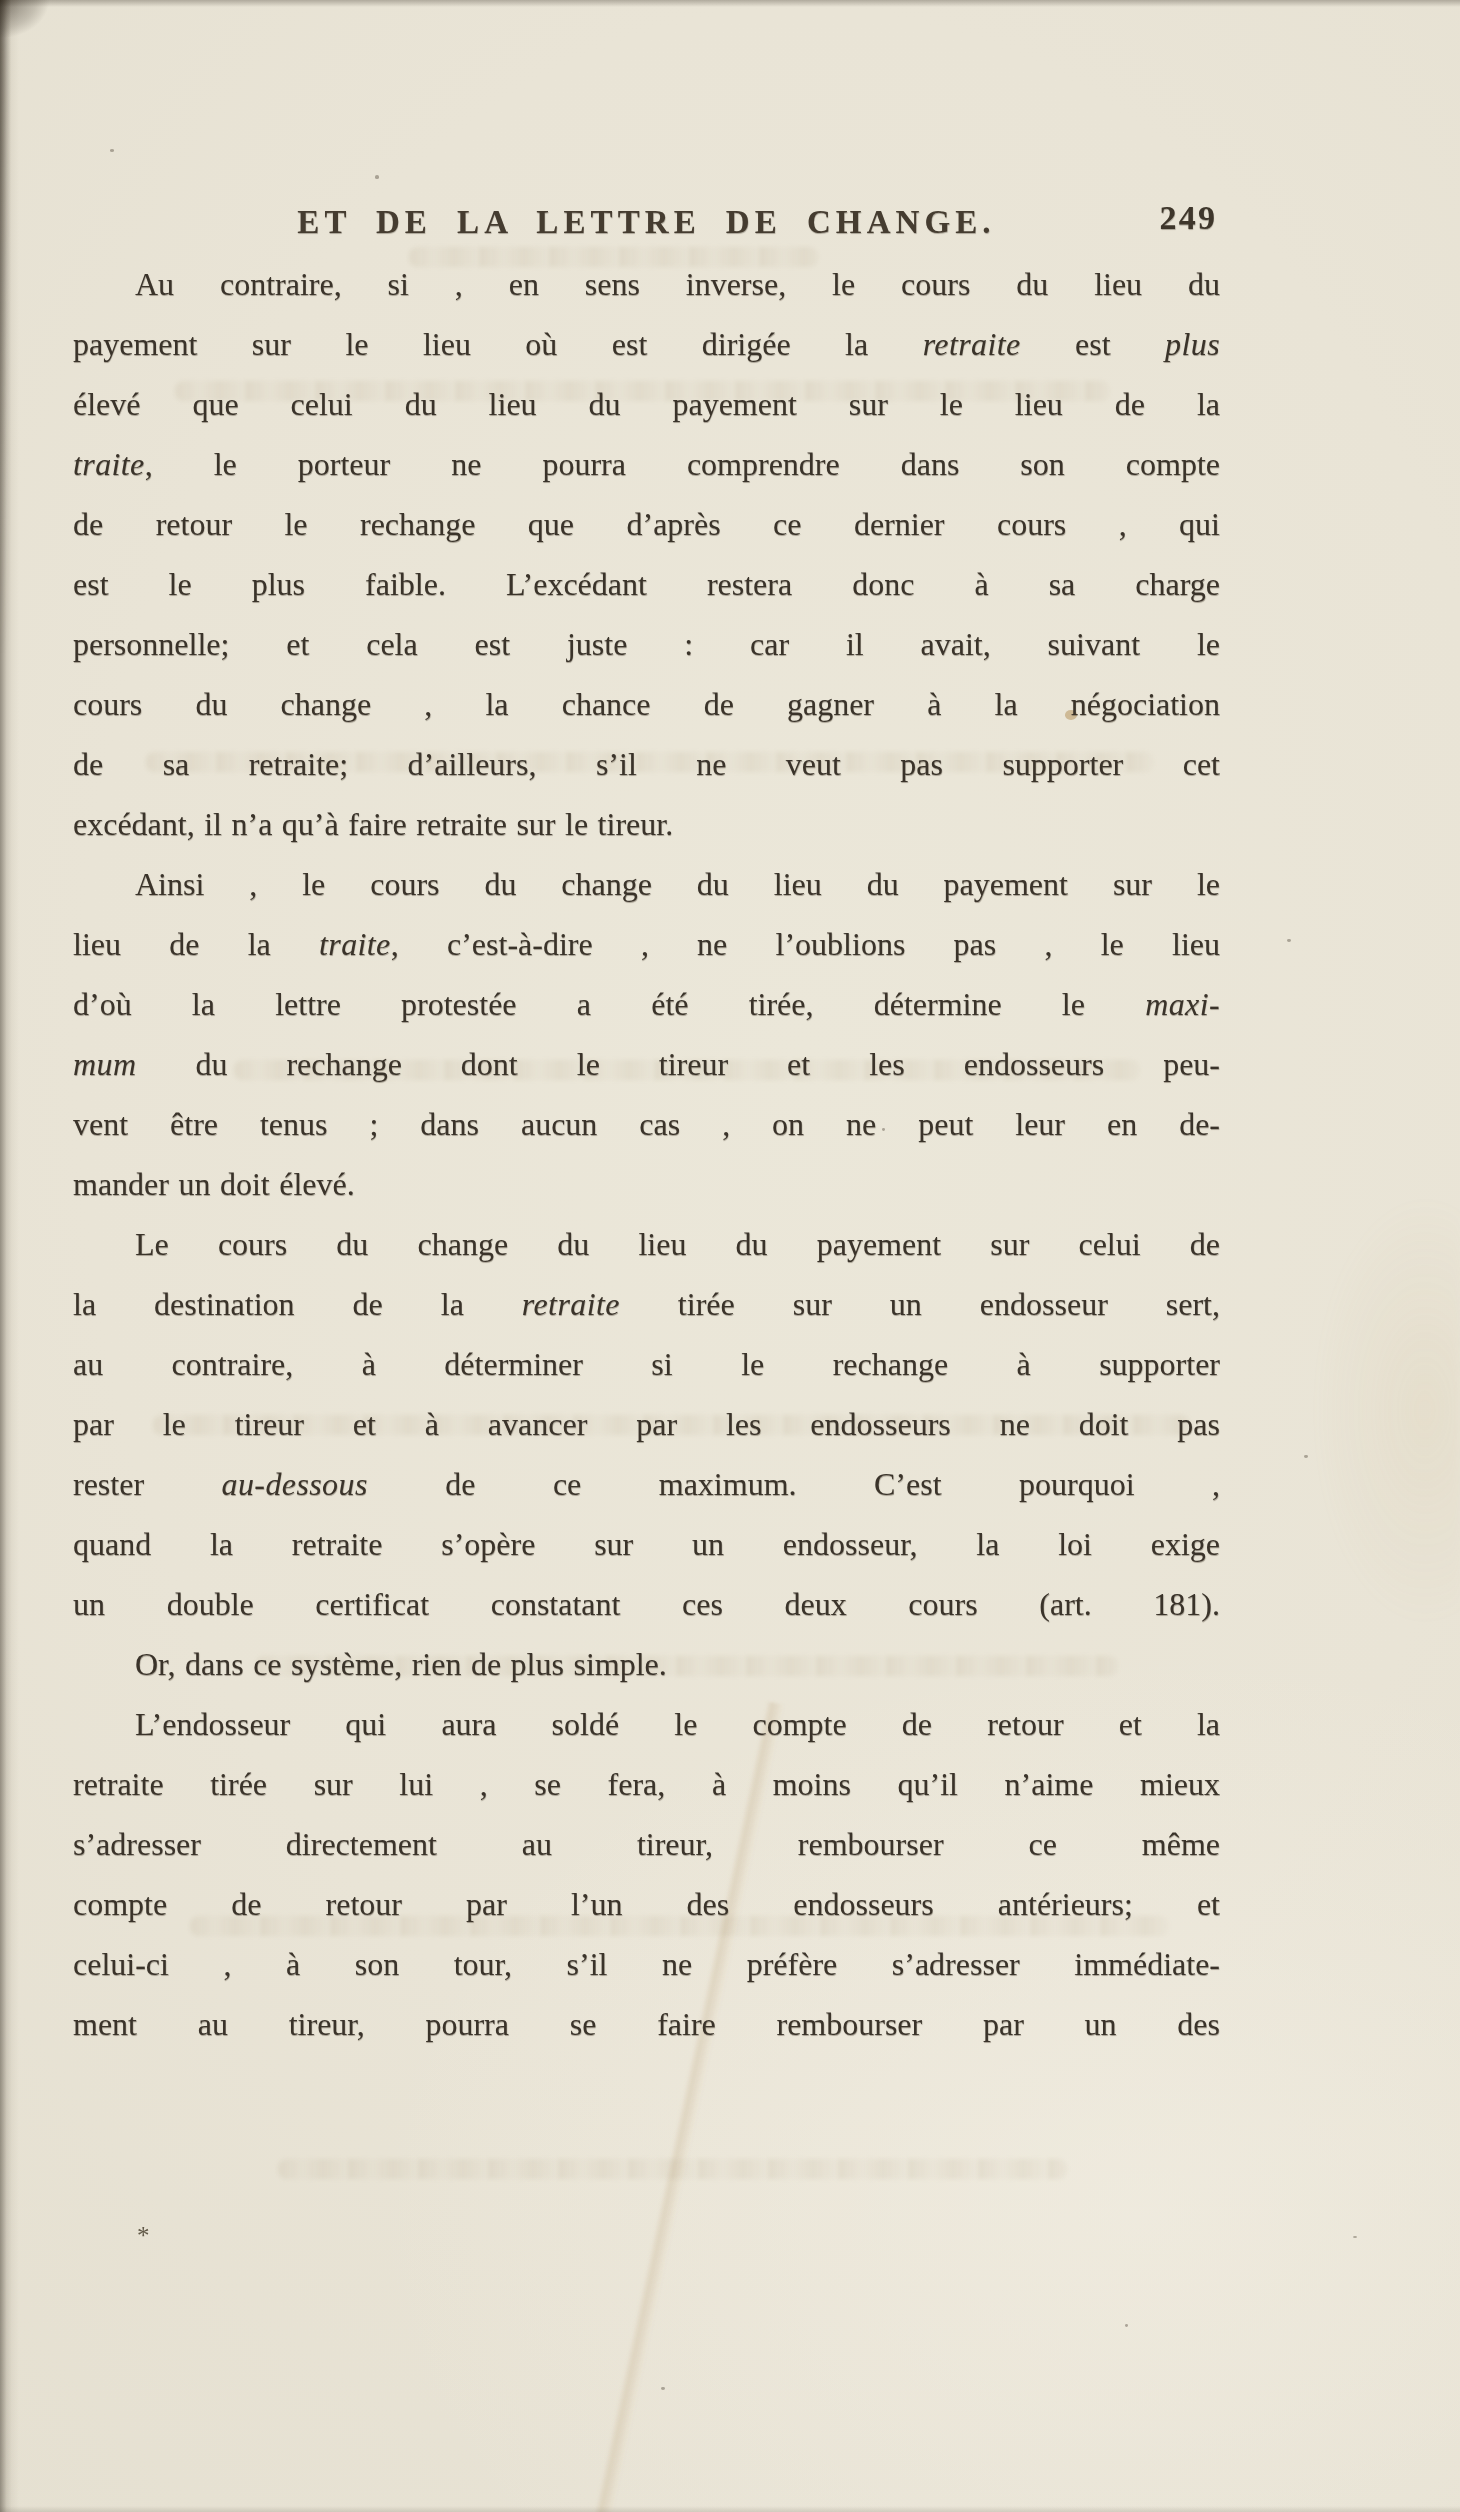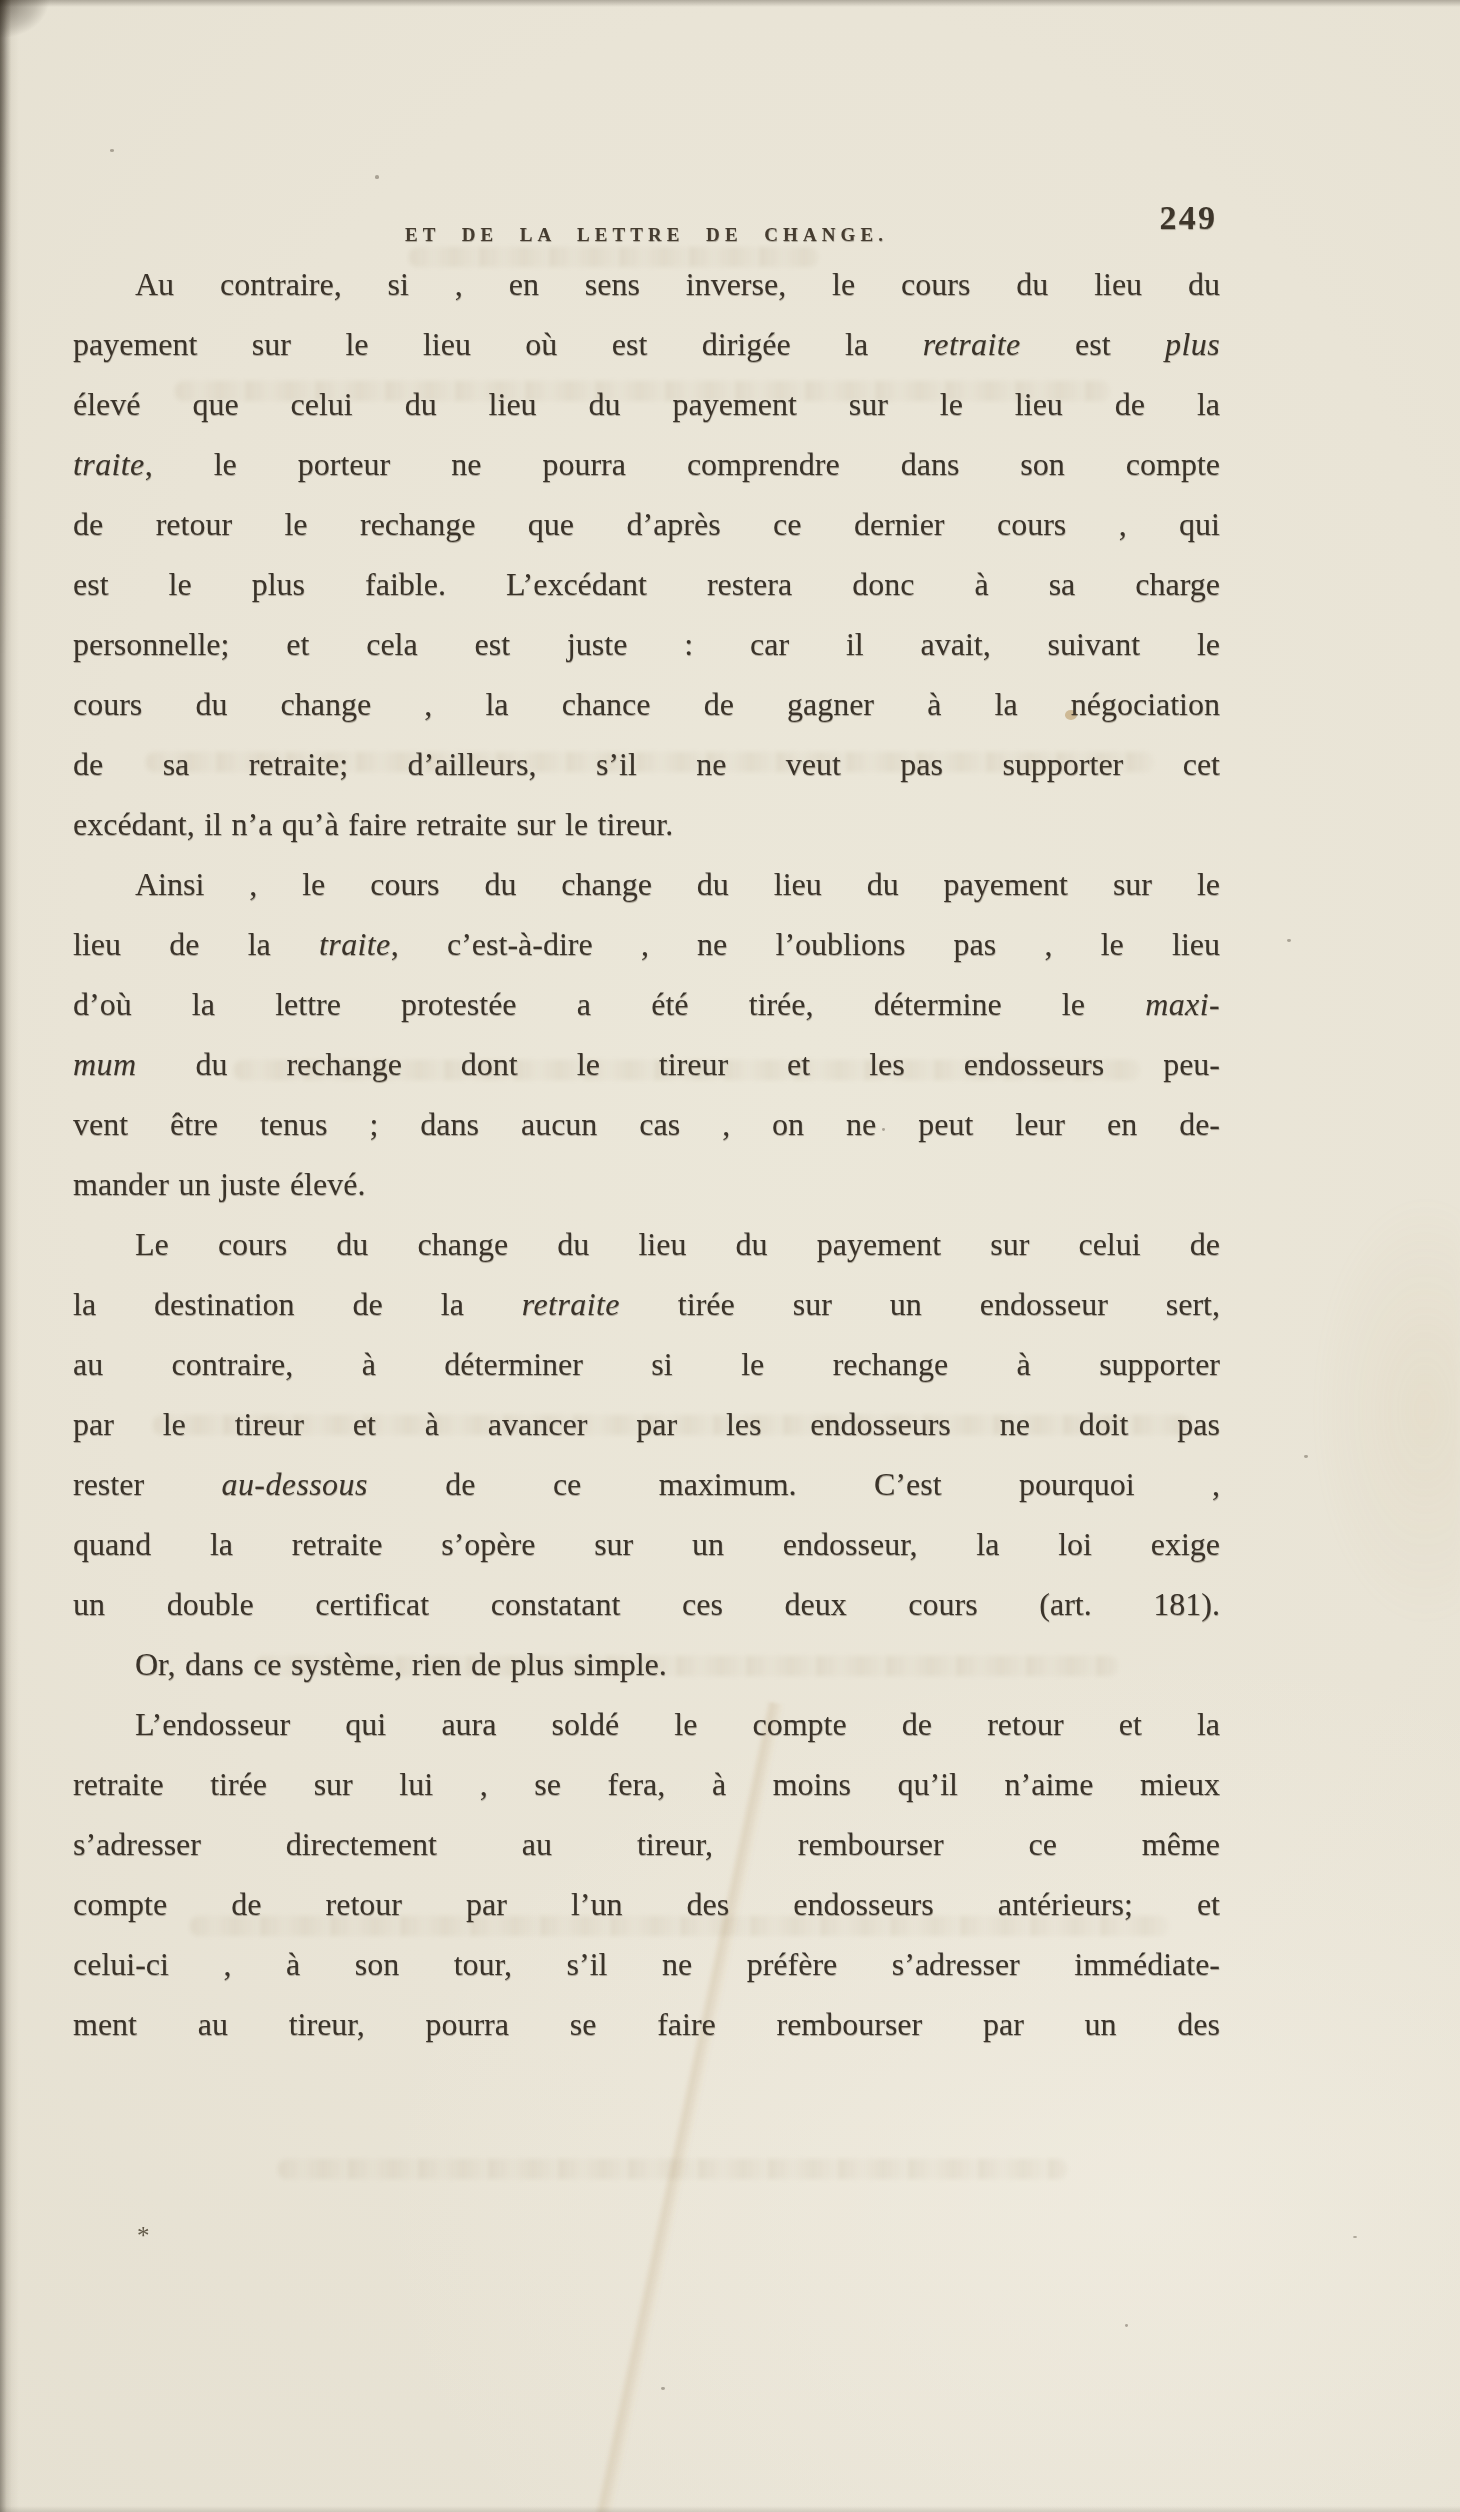--- a/index.html
+++ b/index.html
@@ -38,23 +38,23 @@
   .edge-bottom {
     position: absolute; left: 0; bottom: 0; width: 100%; height: 5.8px;
     background: linear-gradient(0deg, rgba(60,50,36,0.14), transparent);
   }
 
   
   .running-head {
     position: absolute; left: 73px; top: 202px; width: 1147px; height: 44px;
   }
   .running-title {
-    position: absolute; left: 0; right: 0; top: 22px;
+    position: absolute; left: 0; right: 0; top: 2px;
     text-align: center;
-    font-size: 19px; font-weight: bold;
+    font-size: 33px; font-weight: bold;
     letter-spacing: 5.1px; word-spacing: 11.7px;
     color: #453c30;
     text-shadow: 0.4px 0.6px 0.7px rgba(58,48,36,0.35);
   }
   .page-number {
     position: absolute; right: 2.9px; top: -2.9px;
     font-size: 34px; font-weight: bold;
     letter-spacing: 2.2px;
     color: #3e362b;
     text-shadow: 0.4px 0.6px 0.7px rgba(58,48,36,0.35);
@@ -160,21 +160,21 @@
       <div class="line j"><span>cours du change , la chance de gagner à la négociation</span></div>
       <div class="line j"><span>de sa retraite; d’ailleurs, s’il ne veut pas supporter cet</span></div>
       <div class="line"><span>excédant, il n’a qu’à faire retraite sur le tireur.</span></div>
     </div>
     <div class="para">
       <div class="line j first"><span>Ainsi , le cours du change du lieu du payement sur le</span></div>
       <div class="line j"><span>lieu de la </span><i>traite</i><span>, c’est-à-dire , ne l’oublions pas , le lieu</span></div>
       <div class="line j"><span>d’où la lettre protestée a été tirée, détermine le </span><i>maxi-</i></div>
       <div class="line j"><i>mum</i><span> du rechange dont le tireur et les endosseurs peu-</span></div>
       <div class="line j"><span>vent être tenus ; dans aucun cas , on ne peut leur en de-</span></div>
-      <div class="line"><span>mander un juste élevé.</span></div>
+      <div class="line"><span>mander un doit élevé.</span></div>
     </div>
     <div class="para">
       <div class="line j first"><span>Le cours du change du lieu du payement sur celui de</span></div>
       <div class="line j"><span>la destination de la </span><i>retraite</i><span> tirée sur un endosseur sert,</span></div>
       <div class="line j"><span>au contraire, à déterminer si le rechange à supporter</span></div>
       <div class="line j"><span>par le tireur et à avancer par les endosseurs ne doit pas</span></div>
       <div class="line j"><span>rester </span><i>au-dessous</i><span> de ce maximum. C’est pourquoi ,</span></div>
       <div class="line j"><span>quand la retraite s’opère sur un endosseur, la loi exige</span></div>
       <div class="line j"><span>un double certificat constatant ces deux cours (art. 181).</span></div>
     </div>

